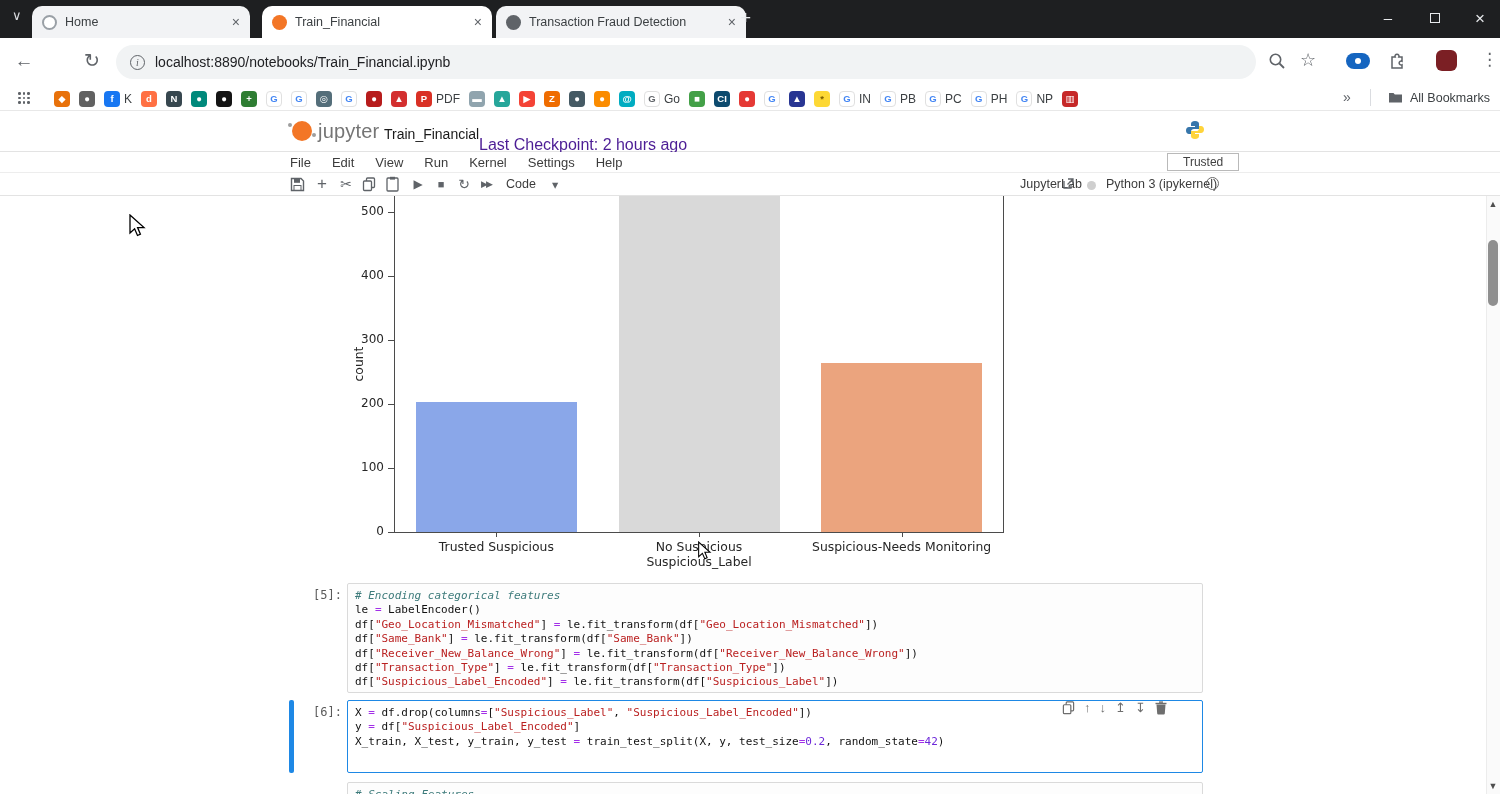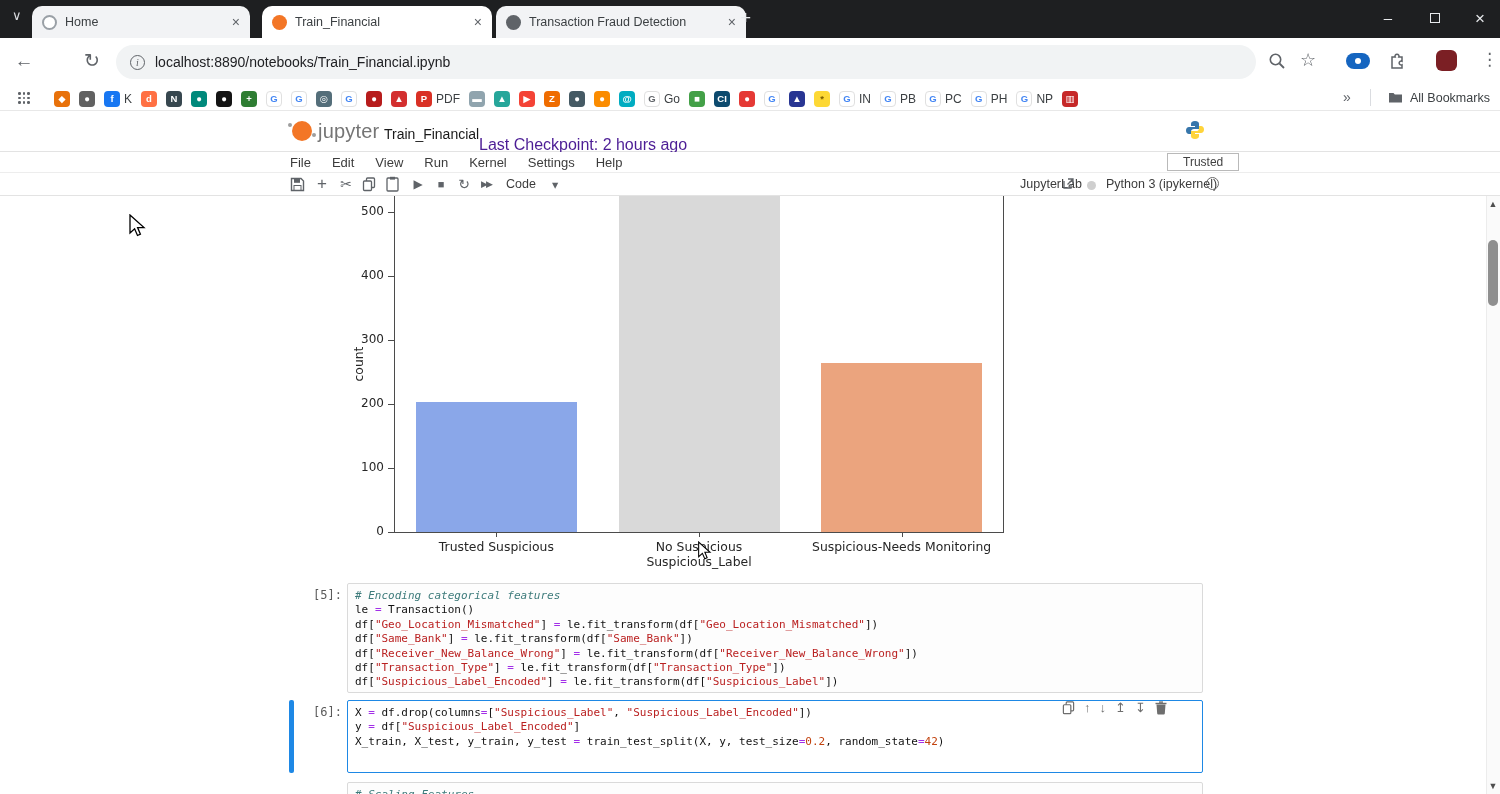--- a/index.html
+++ b/index.html
@@ -65,21 +65,21 @@
   .content{position:absolute;left:0;top:196px;width:1500px;height:598px;background:#fff}
   .chart-txt{font-family:"DejaVu Sans",sans-serif;font-size:12.4px;color:#262626;line-height:15px}
   .cell{position:absolute;background:#fdfdfd;border:1px solid #dadada;border-radius:2px;padding:5px 7px;overflow:hidden}
   .cell.selected{border:1px solid #1e88e5;background:#fff}
   .prompt{position:absolute;width:52px;text-align:right;font-family:"DejaVu Sans Mono","Liberation Mono",monospace;
           font-size:12px;color:#5a5a5a}
   .cl{height:14.4px;line-height:14.4px;white-space:pre;font-family:"DejaVu Sans Mono","Liberation Mono",monospace;font-size:11px;color:#111}
   .tk-cm{color:#3d7b7b;font-style:italic}
   .tk-st{color:#ba2121}
   .tk-op{color:#a22fe8}
-  .tk-nu{color:#c2410c}
+  .tk-nu{color:#6d28d9}
   .tk-pl{color:#111}
   .sel-bar{position:absolute;left:289px;width:5px;background:#1e88e5;border-radius:2px}
   .cell-toolbar{position:absolute;left:1062px;top:701px;display:flex;gap:9px;align-items:center}
   .cti{color:#6e6e6e;font-size:13px;line-height:14px}
 
   
   .sb-track{position:absolute;left:1486px;top:196px;width:14px;height:598px;background:#fafafa;border-left:1px solid #ececec}
   .sb-thumb{position:absolute;left:1488px;top:240px;width:10px;height:66px;background:#8f8f8f;border-radius:5px}
   .sb-arrow{position:absolute;left:1488px;width:10px;text-align:center;font-size:9px;color:#4d4d4d}
 </style>
@@ -363,21 +363,21 @@
         <div class="abs chart-txt" style="left: 791.667px; top: 539px; width: 220px; text-align: center;">Suspicious-Needs Monitoring</div>
         <div class="abs chart-txt" style="left: 609px; top: 554px; width: 180px; text-align: center;">Suspicious_Label</div>
         <div class="abs chart-txt" style="left: 358px; top: 364px; transform: translate(-50%, -50%) rotate(-90deg);">count</div>
       </div>
   </div>
 
   <div class="prompt" style="left:290px;top:588px">[5]:</div>
   <div class="cell" style="left:347px;top:583px;width:856px;height:110px">
     <div>
         <div class="cl"><span class="tk-cm"># Encoding categorical features</span></div>
-        <div class="cl"><span class="tk-pl">le </span><span class="tk-op">=</span><span class="tk-pl"> Transaction()</span></div>
+        <div class="cl"><span class="tk-pl">le </span><span class="tk-op">=</span><span class="tk-pl"> LabelEncoder()</span></div>
         <div class="cl"><span class="tk-pl">df[</span><span class="tk-st">"Geo_Location_Mismatched"</span><span class="tk-pl">] </span><span class="tk-op">=</span><span class="tk-pl"> le.fit_transform(df[</span><span class="tk-st">"Geo_Location_Mismatched"</span><span class="tk-pl">])</span></div>
         <div class="cl"><span class="tk-pl">df[</span><span class="tk-st">"Same_Bank"</span><span class="tk-pl">] </span><span class="tk-op">=</span><span class="tk-pl"> le.fit_transform(df[</span><span class="tk-st">"Same_Bank"</span><span class="tk-pl">])</span></div>
         <div class="cl"><span class="tk-pl">df[</span><span class="tk-st">"Receiver_New_Balance_Wrong"</span><span class="tk-pl">] </span><span class="tk-op">=</span><span class="tk-pl"> le.fit_transform(df[</span><span class="tk-st">"Receiver_New_Balance_Wrong"</span><span class="tk-pl">])</span></div>
         <div class="cl"><span class="tk-pl">df[</span><span class="tk-st">"Transaction_Type"</span><span class="tk-pl">] </span><span class="tk-op">=</span><span class="tk-pl"> le.fit_transform(df[</span><span class="tk-st">"Transaction_Type"</span><span class="tk-pl">])</span></div>
         <div class="cl"><span class="tk-pl">df[</span><span class="tk-st">"Suspicious_Label_Encoded"</span><span class="tk-pl">] </span><span class="tk-op">=</span><span class="tk-pl"> le.fit_transform(df[</span><span class="tk-st">"Suspicious_Label"</span><span class="tk-pl">])</span></div>
       </div>
   </div>
 
   <div class="sel-bar" style="top:700px;height:73px"></div>
   <div class="prompt" style="left:290px;top:705px">[6]:</div>

